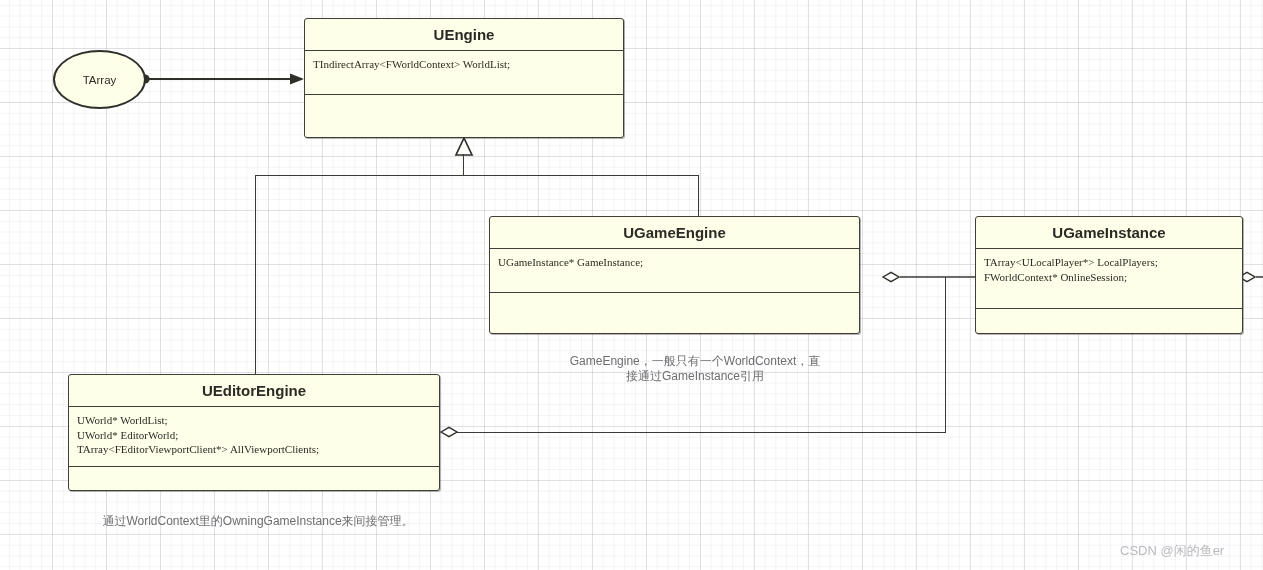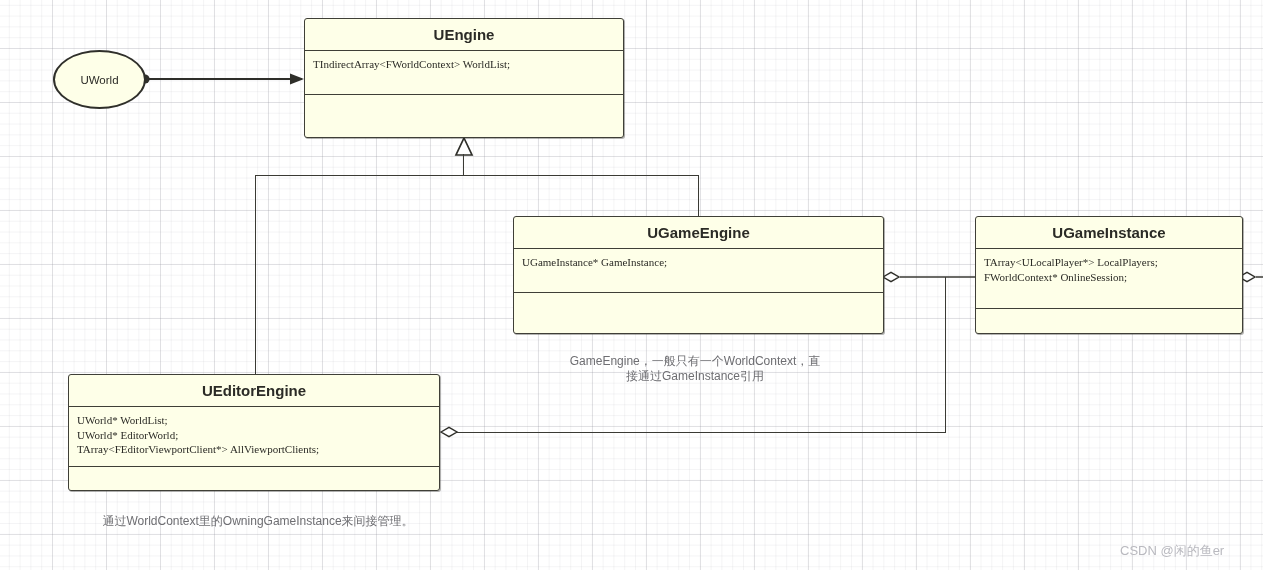--- a/index.html
+++ b/index.html
@@ -138,32 +138,32 @@
   </svg>
   <div class="edge-h" style="left:457px; top:432px; width:489px;"></div>
   <div class="edge-v" style="left:945px; top:277px; height:156px;"></div>
 
   <svg class="edge-svg" style="left:1236px; top:266px; width:30px; height:22px;">
     <line x1="20" y1="11" x2="30" y2="11" stroke="#3a3a34" stroke-width="1.5"></line>
     <polygon points="3,11 11,6.4 19,11 11,15.6" fill="#ffffff" stroke="#2f2f2a" stroke-width="1.4"></polygon>
   </svg>
 
   <div class="uml-ellipse" style="left:53px; top:50px; width:93px; height:59px;">
-    <span>UWorld</span>
+    <span>TArray</span>
   </div>
 
   <div class="uml-class" style="left:304px; top:18px; width:320px; height:120px;">
     <div class="uml-title">UEngine</div>
     <div class="uml-attrs" style="height:31px;">
       <div>TIndirectArray&lt;FWorldContext&gt; WorldList;</div>
     </div>
     <div class="uml-ops"></div>
   </div>
 
-  <div class="uml-class" style="left:513px; top:216px; width:371px; height:118px;">
+  <div class="uml-class" style="left:489px; top:216px; width:371px; height:118px;">
     <div class="uml-title">UGameEngine</div>
     <div class="uml-attrs" style="height:31px;">
       <div>UGameInstance* GameInstance;</div>
     </div>
     <div class="uml-ops"></div>
   </div>
 
   <div class="uml-class" style="left:975px; top:216px; width:268px; height:118px;">
     <div class="uml-title">UGameInstance</div>
     <div class="uml-attrs" style="height:47px;">

